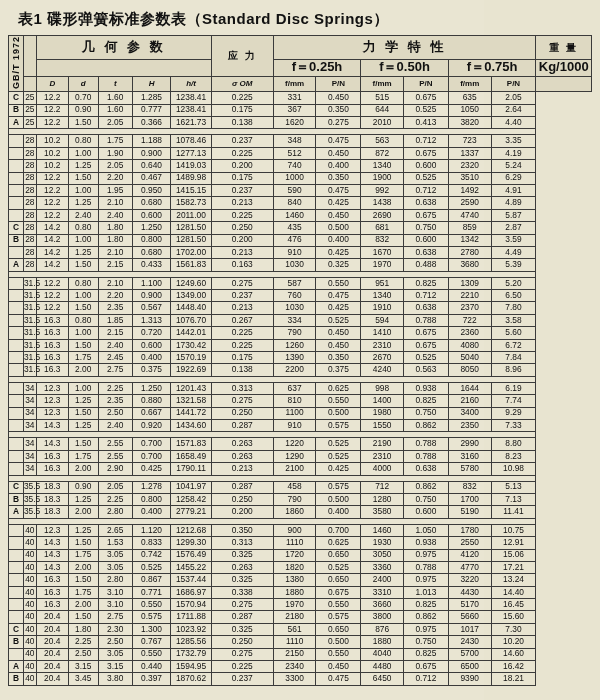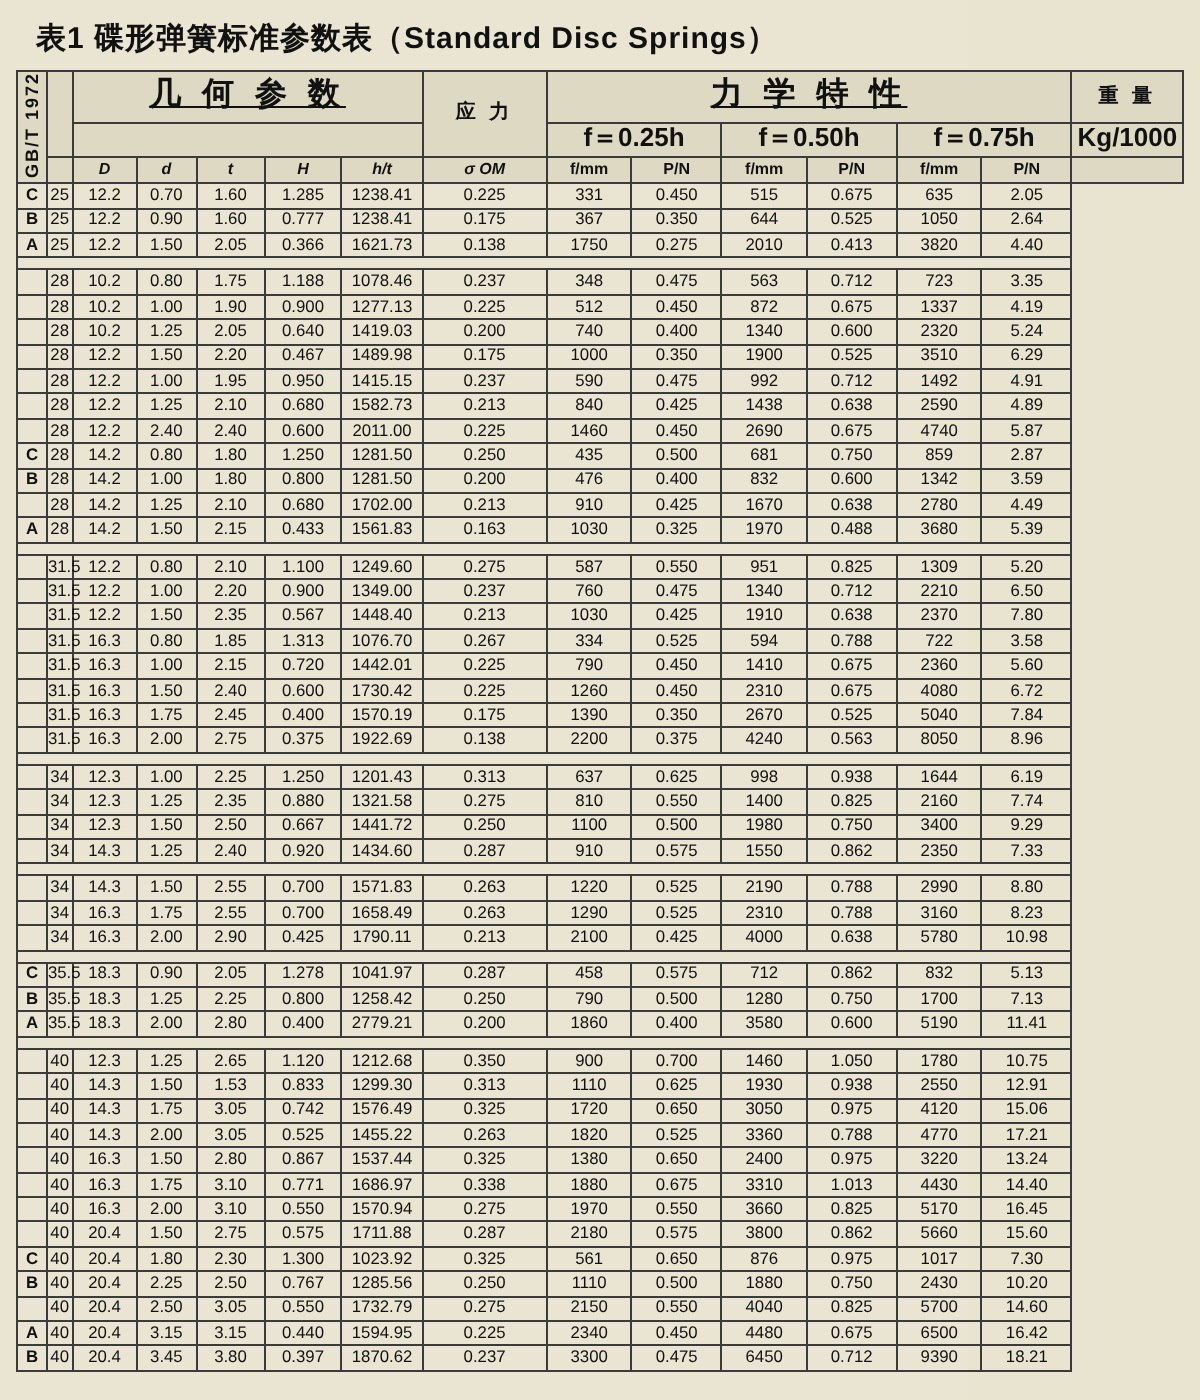--- a/index.html
+++ b/index.html
@@ -35,21 +35,21 @@
     padding:0;
     text-align:center;
     vertical-align:middle;
     font-weight:normal;
     line-height:1.15;
   }
   .hdr td{
     font-weight:bold;
     background:#ded9c2;
   }
-  .big{font-size:16px;font-weight:bold;letter-spacing:3px;text-decoration:underline;}
+  .big{font-size:13px;font-weight:bold;letter-spacing:3px;}
   .med{font-size:10px;font-weight:bold;letter-spacing:2px;}
   .sml{font-size:13px;font-weight:bold;}
   .italic{font-style:italic;}
   .datarow td{height:11.4px;font-size:8.4px;}
   .spacer td{
     height:5px;border-left:1px solid #3b3b3b;border-right:1px solid #3b3b3b;
     border-top:1px solid #3b3b3b;border-bottom:1px solid #3b3b3b;
     background:#e9e5d2;
   }
   .cls{width:12px;font-weight:bold;}
@@ -165,21 +165,21 @@
         </tr>
         <tr class="datarow">
           <td class="cls">A</td>
           <td>25</td>
           <td>12.2</td>
           <td>1.50</td>
           <td>2.05</td>
           <td>0.366</td>
           <td>1621.73</td>
           <td>0.138</td>
-          <td>1750</td>
+          <td>1620</td>
           <td>0.275</td>
           <td>2010</td>
           <td>0.413</td>
           <td>3820</td>
           <td>4.40</td>
         </tr>
         <tr class="spacer">
           <td colspan="14"></td>
         </tr>
         <tr class="datarow">

